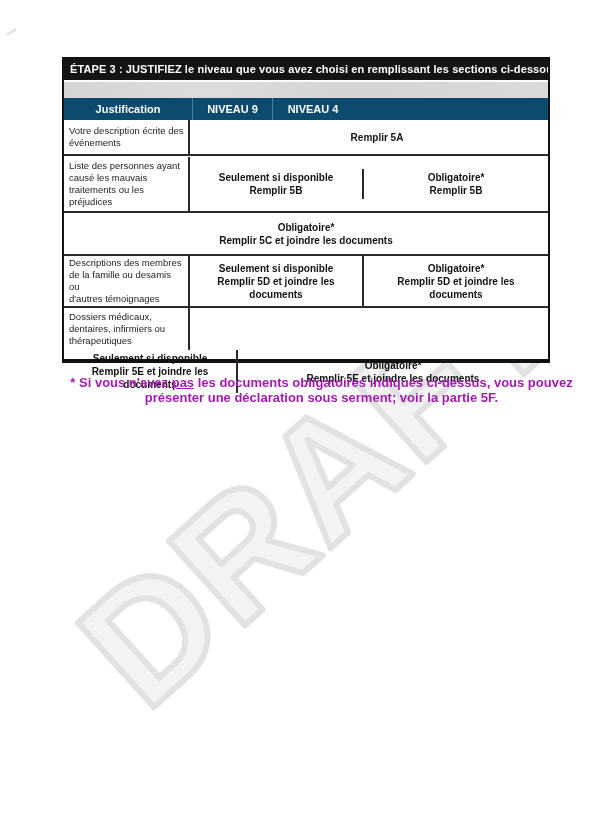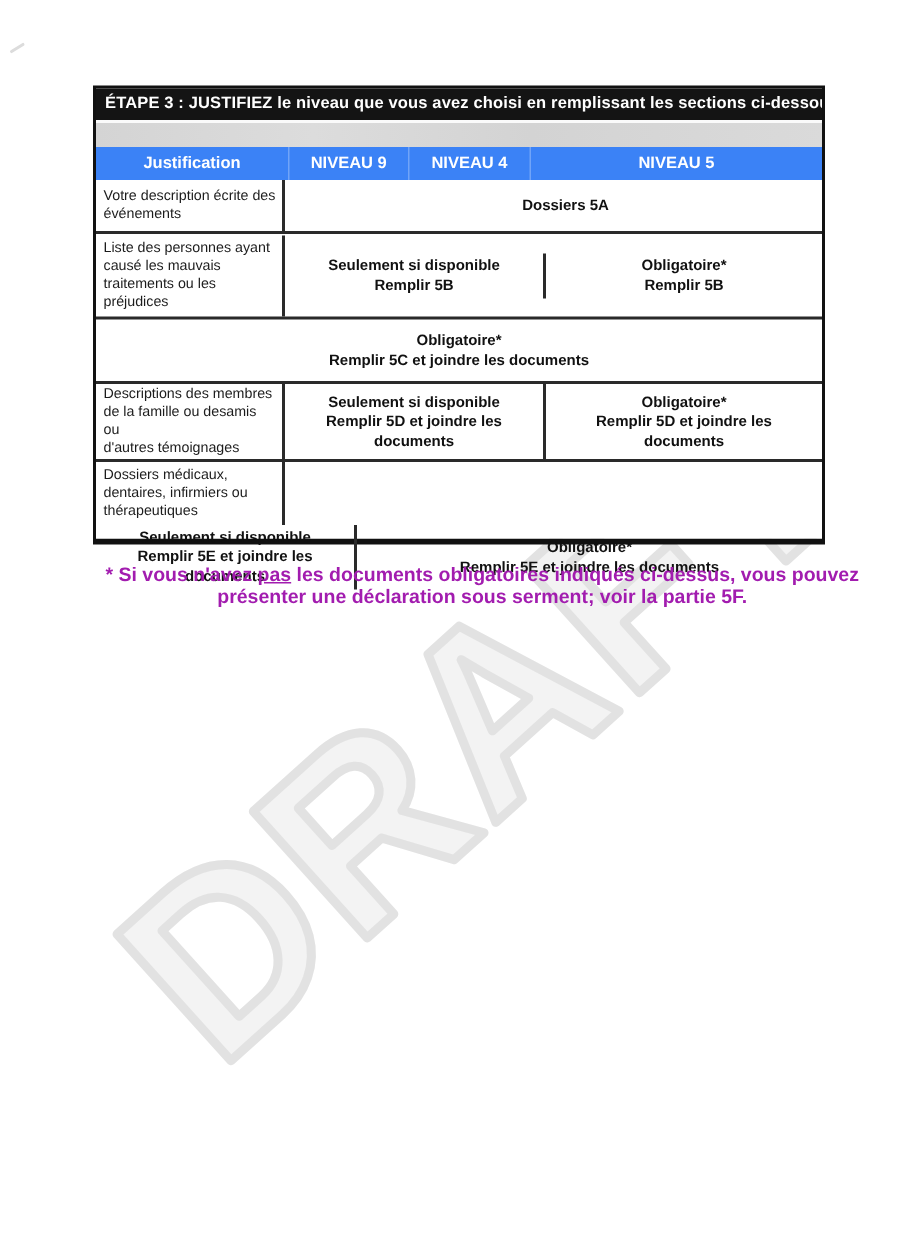--- a/index.html
+++ b/index.html
@@ -29,21 +29,21 @@
     border-bottom:2px solid #fafafa;
     color:#ffffff; font-weight:bold; font-size:11px; line-height:21px;
     padding-left:6px; letter-spacing:0.1px;
     white-space:nowrap; overflow:hidden;
   }
   .gray-band {
     height:16px;
     background:linear-gradient(90deg, #d4d4d4 0%, #dcdcdc 30%, #d3d3d3 60%, #dadada 100%);
   }
   .head-row {
-    display:flex; height:22px; background:#3b82f6;
+    display:flex; height:22px; background:#0c4a6e;
     color:#ffffff; font-weight:bold; font-size:11px;
   }
   .hc {
     display:flex; align-items:center; justify-content:center;
     box-sizing:border-box; border-left:1px solid rgba(255,255,255,0.28);
     white-space:nowrap;
   }
   .hc.first { border-left:none; width:128px; }
   .hc.c2 { width:93px; }
   .hc.c3 { width:80px; }
@@ -100,29 +100,28 @@
     <div class="title-bar">
       <span>ÉTAPE 3 : JUSTIFIEZ le niveau que vous avez choisi en remplissant les sections ci-dessous.</span>
     </div>
 
     <div class="gray-band"></div>
 
     <div class="head-row">
       <div class="hc first">Justification</div>
       <div class="hc c3">NIVEAU 9</div>
       <div class="hc c4">NIVEAU 4</div>
-      <div class="hc c5">NIVEAU 5</div>
     </div>
 
     <div class="row r1">
       <div class="row-label">Votre description écrite des
 événements</div>
       <div class="cells">
         <div class="cell">
-          <div class="cell-title">Dossiers 5A</div>
+          <div class="cell-title">Remplir 5A</div>
         </div>
       </div>
     </div>
 
     <div class="row r2">
       <div class="row-label">Liste des personnes ayant
 causé les mauvais
 traitements ou les
 préjudices</div>
       <div class="cells">

